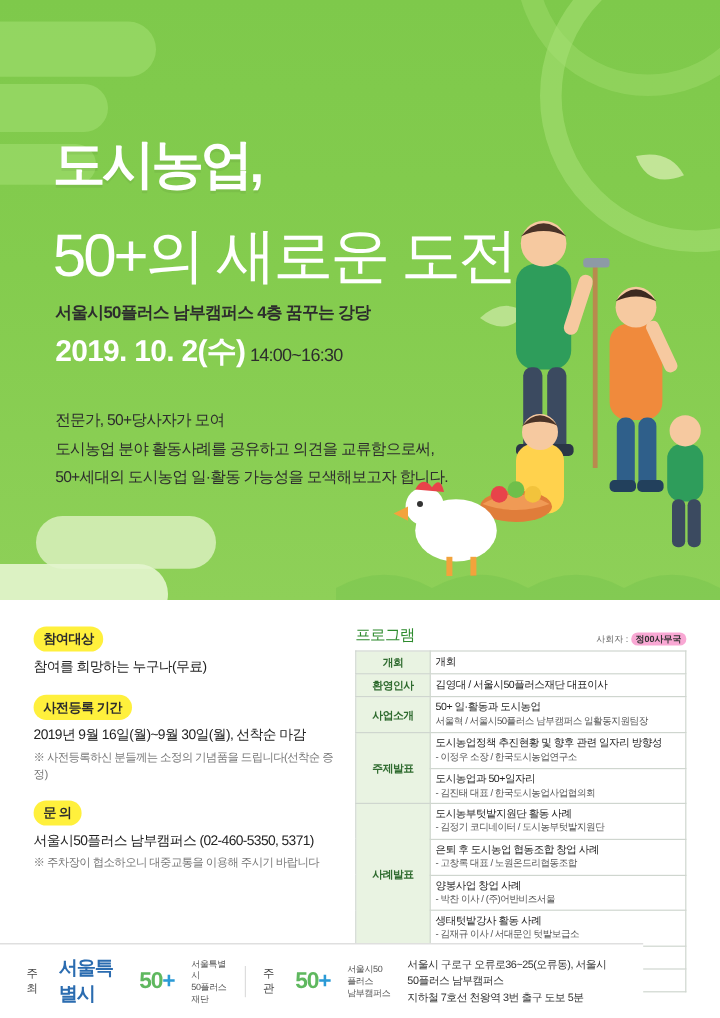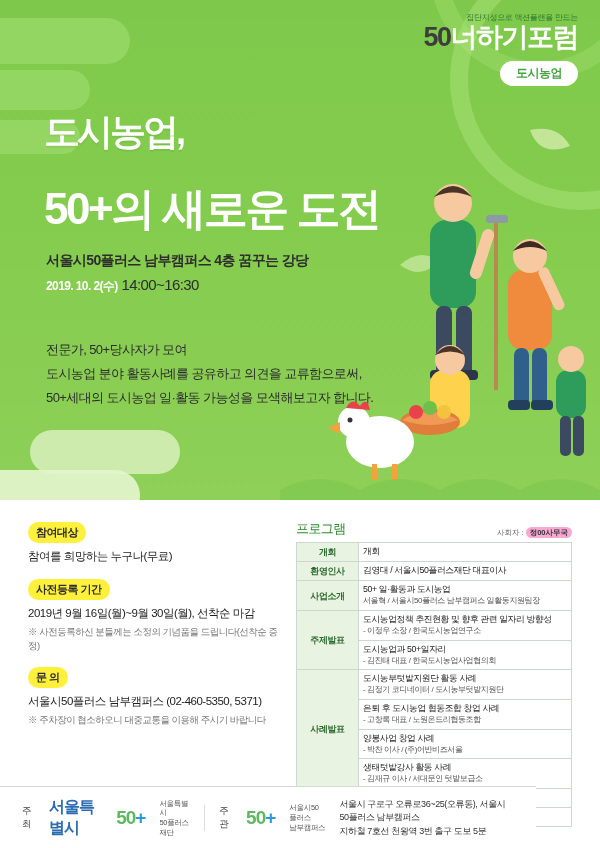--- a/index.html
+++ b/index.html
@@ -34,34 +34,34 @@
   .logo-main .num { color:#3d3d3d; }
   .logo-main .hi { color:#ffffff; }
   .badge {
     display:inline-block; margin-top:8px;
     background:#ffffff; color:#46a544; font-size:12px; font-weight:bold;
     border-radius:13px; padding:4px 16px; letter-spacing:-0.5px;
   }
 
   .title1 {
     position:absolute; left:44px; top:108px;
-    font-size:36px; font-weight:bold; color:#ffffff; letter-spacing:-3px;
+    font-size:44px; font-weight:bold; color:#ffffff; letter-spacing:-3px;
     text-shadow:0 2px 0 rgba(0,0,0,.05);
   }
   .title2 {
     position:absolute; left:44px; top:180px;
-    font-size:44px; font-weight:bold; color:#ffffff; letter-spacing:-2.5px;
+    font-size:50px; font-weight:normal; color:#ffffff; letter-spacing:-2.5px;
   }
 
   .venue {
     position:absolute; left:46px; top:252px;
     font-size:14px; font-weight:bold; color:#2d2d2d; letter-spacing:-0.6px;
   }
   .datetime { position:absolute; left:46px; top:276px; letter-spacing:-0.6px; }
-  .datetime .d { font-size:12px; font-weight:bold; color:#ffffff; }
+  .datetime .d { font-size:25px; font-weight:bold; color:#ffffff; }
   .datetime .t { font-size:15px; color:#2d2d2d; }
 
   .desc {
     position:absolute; left:46px; top:338px;
     font-size:13px; color:#2d2d2d; line-height:1.85; letter-spacing:-0.6px;
   }
 
   
   .illus { position:absolute; right:0; bottom:0; width:320px; height:430px; }
 
@@ -108,27 +108,20 @@
     <div class="cloud c1"></div>
     <div class="cloud c2"></div>
     <div class="cloud c3"></div>
     <div class="arcs">
       <div class="arc a1"></div>
       <div class="arc a2"></div>
     </div>
     <div class="cloud c4"></div>
     <div class="cloud c5"></div>
 
-    <div class="logo-block">
-      <div class="logo-sub">집단지성으로 액션플랜을 만드는</div>
-      <div class="logo-main">
-        <span class="num">50</span><span class="hi">너하기포럼</span>
-      </div>
-      <div class="badge">도시농업</div>
-    </div>
 
     <div class="title1">도시농업,</div>
     <div class="title2">50+의 새로운 도전</div>
 
     <div class="venue">서울시50플러스 남부캠퍼스  4층 꿈꾸는 강당</div>
     <div class="datetime">
       <span class="d">2019. 10. 2</span><span class="d">(수)</span>
       <span class="t">14:00~16:30</span>
     </div>
 

